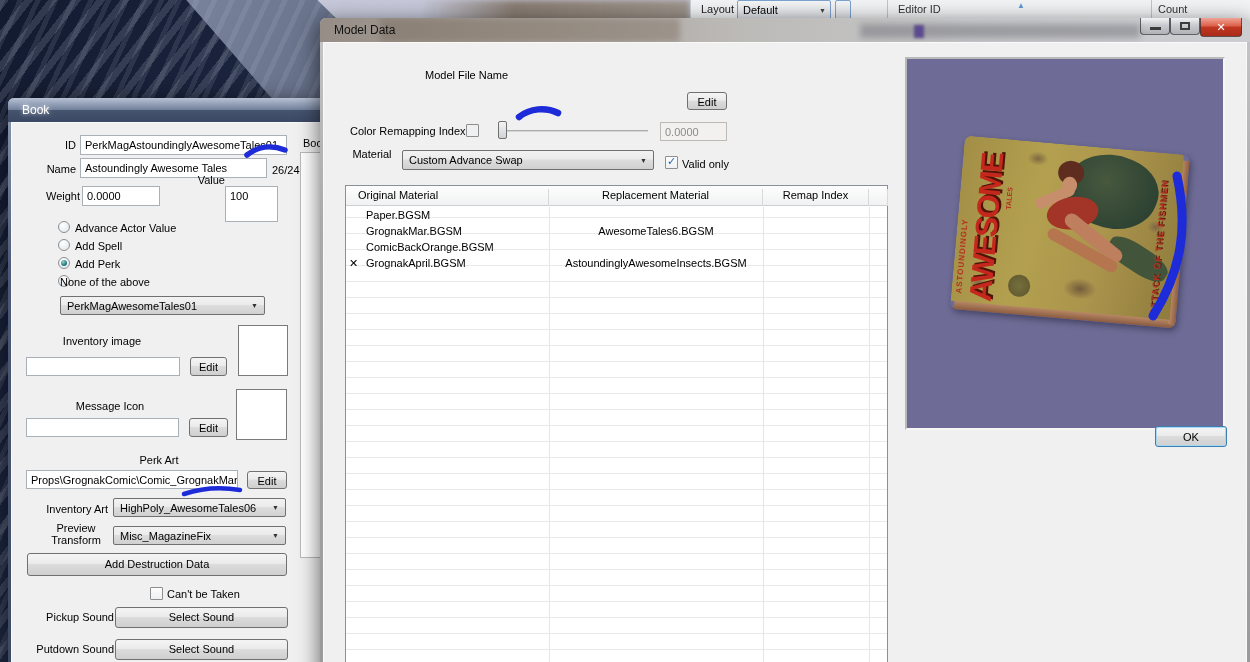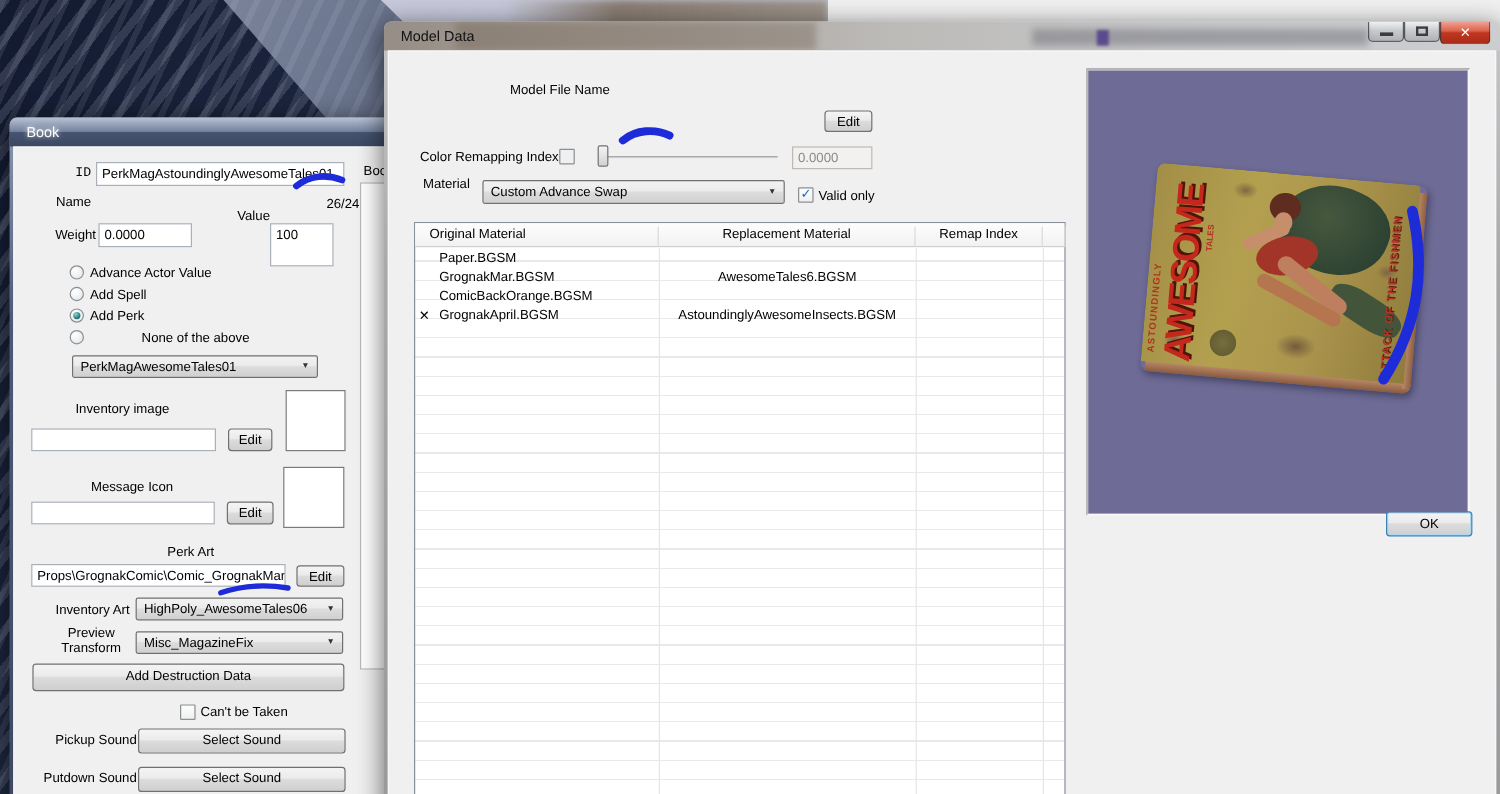--- a/index.html
+++ b/index.html
@@ -111,50 +111,64 @@
 
 <div class="stage">
 
   <div class="bg">
     <div class="mtn-far"></div>
     <div class="mtn-near" style="background:repeating-linear-gradient(128deg, rgba(185,192,210,.18) 0 7px, rgba(10,14,28,0) 7px 19px),linear-gradient(120deg,#121a30 0%,#1d2740 35%,#2c3854 60%,#1a2238 100%);"></div>
     <div class="streaks"></div>
     <div class="brown-blur"></div>
   </div>
 
+  <div class="objwin">
+    <span class="lbl" style="left:10px;">Layout</span>
+    <div class="combo-sm" style="left:46px; top:0; width:94px;">
+      <span>Default</span>
+      <span class="arr">▼</span>
+    </div>
+    <div class="combo-sm" style="left:144px; top:0; width:16px;"></div>
+    <div class="vsep" style="left:196px;"></div>
+    <span class="lbl hdr" style="left:207px;">Editor ID</span>
+    <span class="sort-tri" style="left:326px; top:1px;">▲</span>
+    <div class="vsep" style="left:460px;"></div>
+    <span class="lbl hdr" style="left:467px;">Count</span>
+  </div>
 
   <div class="dlg book">
     <div class="titlebar">
       <span class="title-txt">Book</span>
     </div>
     <div class="body"></div>
 
-    <span class="lbl" style="left:30px; top:41px; width:38px; text-align:right;font-family:Liberation Mono, monospace;">ID</span>
+    <span class="lbl" style="left:30px; top:41px; width:38px; text-align:right;">ID</span>
     <div class="field" style="left:72px; top:37px; width:207px; height:20px;">PerkMagAstoundinglyAwesomeTales01</div>
     <span class="lbl" style="left:295px; top:39px;">Boo</span>
     <div class="groupline" style="left:292px; top:54px; width:26px; height:406px;"></div>
 
     <span class="lbl" style="left:28px; top:65px; width:40px; text-align:right;">Name</span>
+    <div class="field" style="left:72px; top:60px; width:187px; height:20px;">Astoundingly Awesome Tales</div>
     <span class="lbl" style="left:264px; top:66px;">26/24</span>
 
     <span class="lbl" style="left:28px; top:92px; width:44px; text-align:right;">Weight</span>
     <div class="field" style="left:74px; top:88px; width:78px; height:20px;">0.0000</div>
     <span class="lbl" style="left:177px; top:76px; width:40px; text-align:right;">Value</span>
     <div class="field" style="left:217px; top:88px; width:53px; height:36px;">100</div>
 
     <div class="radio" style="left:50px; top:123px;"></div>
     <span class="lbl" style="left:67px; top:124px;">Advance Actor Value</span>
     <div class="radio" style="left:50px; top:141px;"></div>
     <span class="lbl" style="left:67px; top:142px;">Add Spell</span>
     <div class="radio" style="left:50px; top:159px;">
         <div class="dot"></div>
       </div>
     <span class="lbl" style="left:67px; top:160px;">Add Perk</span>
     <div class="radio" style="left:50px; top:177px;"></div>
-    <span class="lbl" style="left:67px; top:178px;padding-left:43px;">None of the above</span>
+    <span class="lbl" style="left:52px; top:178px;">None of the above</span>
 
     <div class="combo" style="left:52px; top:198px; width:205px; height:19px;">
       <span>PerkMagAwesomeTales01</span>
       <span class="arr">▼</span>
     </div>
 
     <span class="lbl" style="left:44px; top:237px; width:100px; text-align:center;">Inventory image</span>
     <div class="field" style="left:18px; top:259px; width:154px; height:19px;"></div>
     <div class="btn" style="left:182px; top:259px; width:37px; height:19px;">Edit</div>
     <div class="groupline" style="left:230px; top:227px; width:50px; height:51px; border-color:#7a7a7a;"></div>

